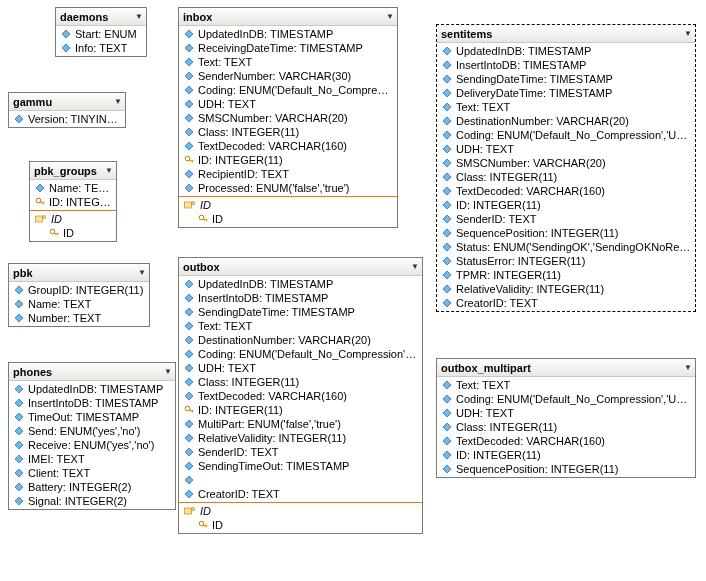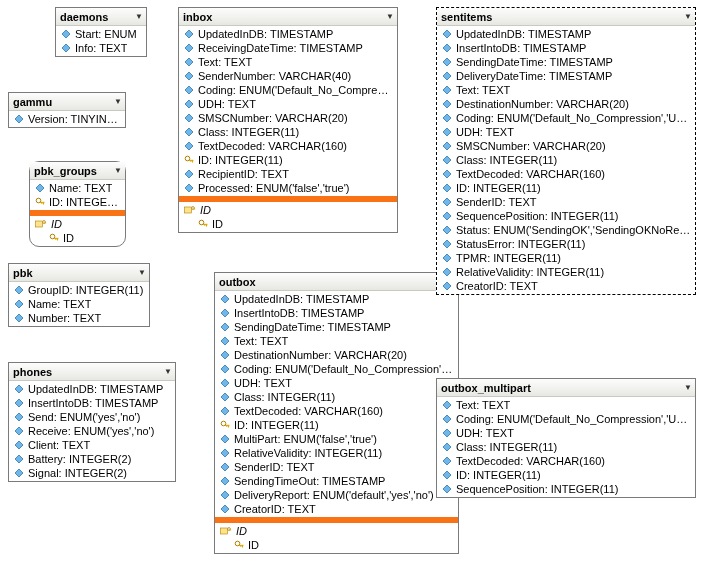--- a/index.html
+++ b/index.html
@@ -68,21 +68,21 @@
   }
   .row .label {
     overflow: hidden;
     text-overflow: ellipsis;
   }
   
   .key-icon svg { display:block; }
   .diamond-icon svg { display:block; }
 
   .idx {
-    border-top: 6px solid #f97316;
+    border-top: 1px solid #f97316;
     padding-top: 1px;
     padding-bottom: 1px;
   }
   .idx .row { height: 14px; }
   .idx .row.indent { padding-left: 18px; }
   .idx .kline .icon { width:14px; }
 </style>
 </head>
 <body>
 <div class="canvas">
@@ -120,21 +120,21 @@
         <div class="row">
           <span class="icon diamond-icon">
             <svg width="10" height="10" viewBox="0 0 10 10">
               <polygon points="5,1 9,5 5,9 1,5" fill="#6fb7e8" stroke="#1a6aa5" stroke-width="0.7"></polygon>
             </svg>
           </span>
           <span class="label">Version: TINYINT(4)</span>
         </div>
       </div>
     </div>
-<div id="t-pbk_groups" class="tbl" style="left: 29px; top: 161px; width: 97px; border-radius: 10px;">
+<div id="t-pbk_groups" class="tbl" style="left: 29px; top: 161px; width: 88px;">
       <div class="title">
         <span>pbk_groups</span>
         <span class="caret">▼</span>
       </div>
       <div class="body">
         <div class="row">
           <span class="icon diamond-icon">
             <svg width="10" height="10" viewBox="0 0 10 10">
               <polygon points="5,1 9,5 5,9 1,5" fill="#6fb7e8" stroke="#1a6aa5" stroke-width="0.7"></polygon>
             </svg>
@@ -230,29 +230,45 @@
             </svg>
           </span>
           <span class="label">InsertIntoDB: TIMESTAMP</span>
         </div>
         <div class="row">
           <span class="icon diamond-icon">
             <svg width="10" height="10" viewBox="0 0 10 10">
               <polygon points="5,1 9,5 5,9 1,5" fill="#6fb7e8" stroke="#1a6aa5" stroke-width="0.7"></polygon>
             </svg>
           </span>
+          <span class="label">TimeOut: TIMESTAMP</span>
+        </div>
+        <div class="row">
+          <span class="icon diamond-icon">
+            <svg width="10" height="10" viewBox="0 0 10 10">
+              <polygon points="5,1 9,5 5,9 1,5" fill="#6fb7e8" stroke="#1a6aa5" stroke-width="0.7"></polygon>
+            </svg>
+          </span>
           <span class="label">Send: ENUM('yes','no')</span>
         </div>
         <div class="row">
           <span class="icon diamond-icon">
             <svg width="10" height="10" viewBox="0 0 10 10">
               <polygon points="5,1 9,5 5,9 1,5" fill="#6fb7e8" stroke="#1a6aa5" stroke-width="0.7"></polygon>
             </svg>
           </span>
           <span class="label">Receive: ENUM('yes','no')</span>
+        </div>
+        <div class="row">
+          <span class="icon diamond-icon">
+            <svg width="10" height="10" viewBox="0 0 10 10">
+              <polygon points="5,1 9,5 5,9 1,5" fill="#6fb7e8" stroke="#1a6aa5" stroke-width="0.7"></polygon>
+            </svg>
+          </span>
+          <span class="label">IMEI: TEXT</span>
         </div>
         <div class="row">
           <span class="icon diamond-icon">
             <svg width="10" height="10" viewBox="0 0 10 10">
               <polygon points="5,1 9,5 5,9 1,5" fill="#6fb7e8" stroke="#1a6aa5" stroke-width="0.7"></polygon>
             </svg>
           </span>
           <span class="label">Client: TEXT</span>
         </div>
         <div class="row">
@@ -302,21 +318,21 @@
             </svg>
           </span>
           <span class="label">Text: TEXT</span>
         </div>
         <div class="row">
           <span class="icon diamond-icon">
             <svg width="10" height="10" viewBox="0 0 10 10">
               <polygon points="5,1 9,5 5,9 1,5" fill="#6fb7e8" stroke="#1a6aa5" stroke-width="0.7"></polygon>
             </svg>
           </span>
-          <span class="label">SenderNumber: VARCHAR(40)</span>
+          <span class="label">SenderNumber: VARCHAR(30)</span>
         </div>
         <div class="row">
           <span class="icon diamond-icon">
             <svg width="10" height="10" viewBox="0 0 10 10">
               <polygon points="5,1 9,5 5,9 1,5" fill="#6fb7e8" stroke="#1a6aa5" stroke-width="0.7"></polygon>
             </svg>
           </span>
           <span class="label">Coding: ENUM('Default_No_Compression','Unic...</span>
         </div>
         <div class="row">
@@ -396,21 +412,21 @@
               <circle cx="3.5" cy="3.5" r="2.3" fill="#fff" stroke="#b08000" stroke-width="1"></circle>
               <rect x="4.8" y="4.8" width="4.6" height="1.1" fill="#d9a500"></rect>
               <rect x="8.0" y="5.3" width="1.1" height="2.2" fill="#d9a500"></rect>
               <rect x="6.3" y="5.3" width="1.1" height="1.6" fill="#d9a500"></rect>
             </svg>
           </span>
           <span class="label">ID</span>
         </div>
       </div>
     </div>
-<div id="t-outbox" class="tbl" style="left: 178px; top: 272px; width: 245px; margin-left: 36px;">
+<div id="t-outbox" class="tbl" style="left: 178px; top: 257px; width: 245px;">
       <div class="title">
         <span>outbox</span>
         <span class="caret">▼</span>
       </div>
       <div class="body">
         <div class="row">
           <span class="icon diamond-icon">
             <svg width="10" height="10" viewBox="0 0 10 10">
               <polygon points="5,1 9,5 5,9 1,5" fill="#6fb7e8" stroke="#1a6aa5" stroke-width="0.7"></polygon>
             </svg>
@@ -523,21 +539,20 @@
             </svg>
           </span>
           <span class="label">SendingTimeOut: TIMESTAMP</span>
         </div>
         <div class="row">
           <span class="icon diamond-icon">
             <svg width="10" height="10" viewBox="0 0 10 10">
               <polygon points="5,1 9,5 5,9 1,5" fill="#6fb7e8" stroke="#1a6aa5" stroke-width="0.7"></polygon>
             </svg>
           </span>
-          <span class="label">DeliveryReport: ENUM('default','yes','no')</span>
         </div>
         <div class="row">
           <span class="icon diamond-icon">
             <svg width="10" height="10" viewBox="0 0 10 10">
               <polygon points="5,1 9,5 5,9 1,5" fill="#6fb7e8" stroke="#1a6aa5" stroke-width="0.7"></polygon>
             </svg>
           </span>
           <span class="label">CreatorID: TEXT</span>
         </div>
       </div>
@@ -558,21 +573,21 @@
               <circle cx="3.5" cy="3.5" r="2.3" fill="#fff" stroke="#b08000" stroke-width="1"></circle>
               <rect x="4.8" y="4.8" width="4.6" height="1.1" fill="#d9a500"></rect>
               <rect x="8.0" y="5.3" width="1.1" height="2.2" fill="#d9a500"></rect>
               <rect x="6.3" y="5.3" width="1.1" height="1.6" fill="#d9a500"></rect>
             </svg>
           </span>
           <span class="label">ID</span>
         </div>
       </div>
     </div>
-<div id="t-sentitems" class="tbl selected" style="left: 436px; top: 7px; width: 260px; text-align: right;">
+<div id="t-sentitems" class="tbl selected" style="left: 436px; top: 24px; width: 260px; text-align: right;">
       <div class="title">
         <span>sentitems</span>
         <span class="caret">▼</span>
       </div>
       <div class="body">
         <div class="row">
           <span class="icon diamond-icon">
             <svg width="10" height="10" viewBox="0 0 10 10">
               <polygon points="5,1 9,5 5,9 1,5" fill="#6fb7e8" stroke="#1a6aa5" stroke-width="0.7"></polygon>
             </svg>
@@ -718,21 +733,21 @@
         <div class="row">
           <span class="icon diamond-icon">
             <svg width="10" height="10" viewBox="0 0 10 10">
               <polygon points="5,1 9,5 5,9 1,5" fill="#6fb7e8" stroke="#1a6aa5" stroke-width="0.7"></polygon>
             </svg>
           </span>
           <span class="label">CreatorID: TEXT</span>
         </div>
       </div>
     </div>
-<div id="t-outbox_multipart" class="tbl" style="left: 436px; top: 358px; width: 260px; margin-top: 20px;">
+<div id="t-outbox_multipart" class="tbl" style="left: 436px; top: 358px; width: 260px;">
       <div class="title">
         <span>outbox_multipart</span>
         <span class="caret">▼</span>
       </div>
       <div class="body">
         <div class="row">
           <span class="icon diamond-icon">
             <svg width="10" height="10" viewBox="0 0 10 10">
               <polygon points="5,1 9,5 5,9 1,5" fill="#6fb7e8" stroke="#1a6aa5" stroke-width="0.7"></polygon>
             </svg>

